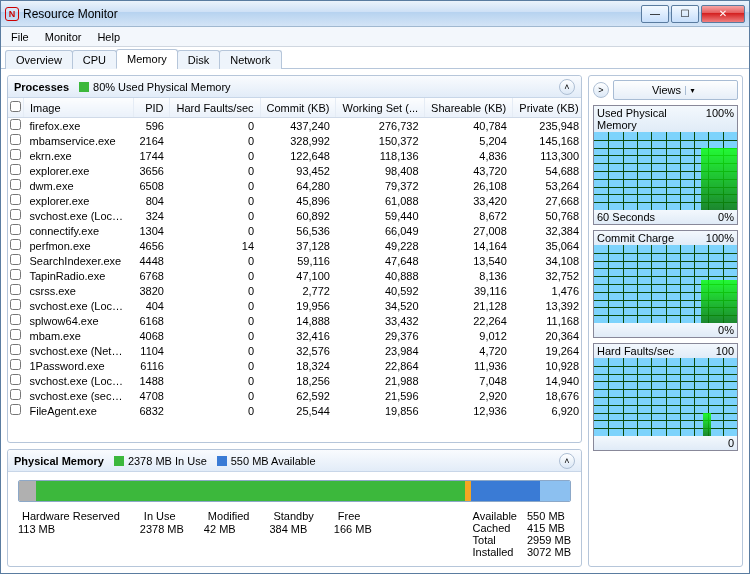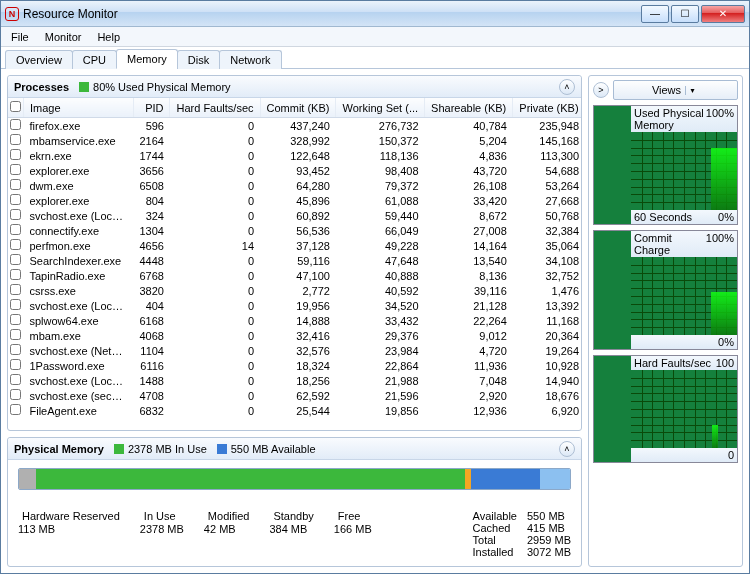--- a/index.html
+++ b/index.html
@@ -27,31 +27,31 @@
 .panel-head .expand { margin-left:auto; width:16px; height:16px; border:1px solid #aebfd4; border-radius:8px; background:linear-gradient(#fff,#dce8f6); display:flex; align-items:center; justify-content:center; font-size:9px;}
 .table-wrap { flex:1; overflow:auto; }
 table { width:100%; border-collapse:collapse; }
 th { text-align:right; font-weight:normal; padding:3px 6px; background:linear-gradient(#fcfdfe,#eaf1fa); border-bottom:1px solid #d0dae8; border-right:1px solid #e5ecf5; position:sticky; top:0; white-space:nowrap;}
 th:first-child, th:nth-child(2){text-align:left;}
 th:first-child{width:18px; padding:3px 2px;}
 td { padding:1px 6px; text-align:right; white-space:nowrap; overflow:hidden; text-overflow:ellipsis; max-width:110px;}
 td:first-child{text-align:center; padding:1px 2px;}
 td:nth-child(2){text-align:left;}
 input[type=checkbox]{width:11px; height:11px;}
-.physmem-body { padding:8px 10px; display:flex; flex-direction:column; gap:20px; }
+.physmem-body { padding:8px 10px; display:flex; flex-direction:column; gap:8px; }
 .membar { height:22px; border:1px solid #8ca8c8; display:flex; border-radius:2px; overflow:hidden; }
 .membar div{height:100%;}
 .legend { display:flex; gap:20px; }
 .legend .item{display:flex; flex-direction:column; align-items:flex-start; gap:1px;}
 .legend .lbl{display:flex; align-items:center; gap:4px;}
 .stats { margin-left:auto; display:grid; grid-template-columns:auto auto; column-gap:10px; row-gap:0px;}
 .right-top{display:flex; align-items:center; gap:4px; margin-bottom:2px;}
 .right-top .expand{width:16px;height:16px;border:1px solid #aebfd4;border-radius:8px;background:linear-gradient(#fff,#dce8f6);display:flex;align-items:center;justify-content:center;font-size:9px;}
 .views-btn{flex:1; border:1px solid #a8bcd4; background:linear-gradient(#fdfefe,#e6eef8); height:20px; display:flex; align-items:center; justify-content:center; gap:4px; border-radius:2px;}
-.graph{border:1px solid #889; background:#15803d; position:relative; margin-bottom:2px;padding-left:37px;}
+.graph{border:1px solid #889; background:#7dd3fc; position:relative; margin-bottom:2px;}
 .graph-title{display:flex; justify-content:space-between; font-size:10px; padding:1px 3px; background:linear-gradient(#f3f8fd,#e0ebf7);}
 .graph-canvas{height:78px; position:relative; overflow:hidden;}
 .grid-v{position:absolute;top:0;bottom:0;width:1px;background:#0a4a0a;}
 .grid-h{position:absolute;left:0;right:0;height:1px;background:#0a4a0a;}
 .fill{position:absolute;bottom:0;background:linear-gradient(#13ff13,#0b7a0b);opacity:0.85;}
 .graph-foot{display:flex; justify-content:space-between; font-size:10px; padding:1px 3px; background:linear-gradient(#f3f8fd,#e0ebf7);text-align:right;}
 .drop{width:14px;border-left:1px solid #a8bcd4;display:flex;align-items:center;justify-content:center;font-size:8px;}
 </style>
 </head>
 <body>

